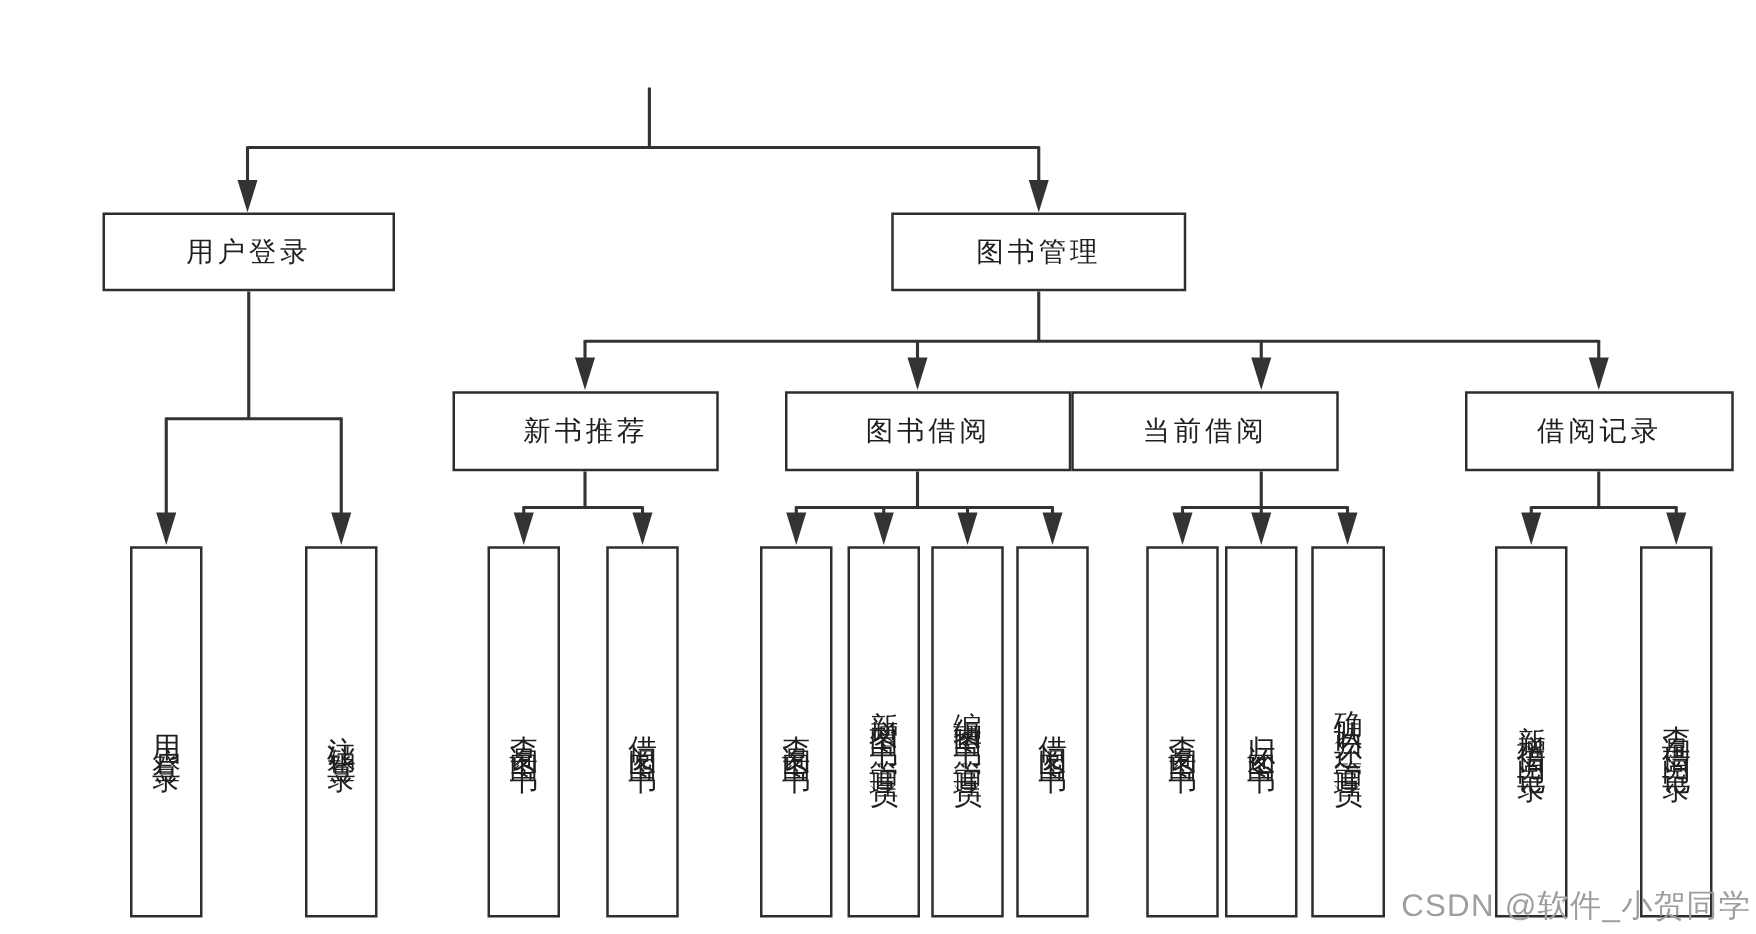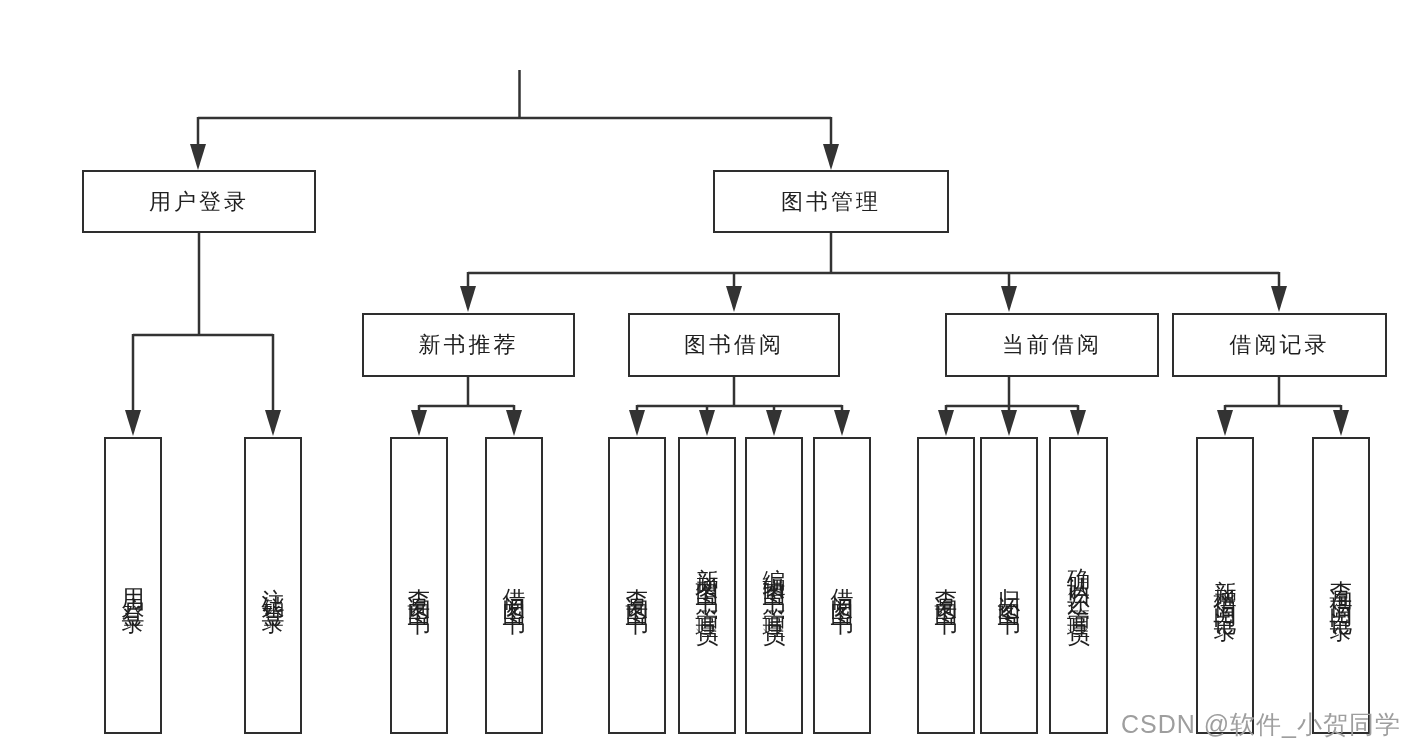--- a/index.html
+++ b/index.html
@@ -135,22 +135,22 @@
       <path class="arrow" d="M1217 410 L1233 410 L1225 436 Z"></path>
       <path class="arrow" d="M1333 410 L1349 410 L1341 436 Z"></path>
     </g>
   </svg>
 
 
   <div class="node" style="left:82px; top:170px; width:234px; height:63px;">用户登录</div>
   <div class="node" style="left:713px; top:170px; width:236px; height:63px;">图书管理</div>
 
   <div class="node" style="left:362px; top:313px; width:213px; height:64px;text-align:right;">新书推荐</div>
-  <div class="node" style="left:628px; top:313px; width:212px; height:64px;">图书借阅</div>
-  <div class="node" style="left:945px; top:313px; width:214px; height:64px;">当前借阅</div>
+  <div class="node" style="left:628px; top:313px; width:229px; height:64px;">图书借阅</div>
+  <div class="node" style="left:857px; top:313px; width:214px; height:64px;">当前借阅</div>
   <div class="node" style="left:1172px; top:313px; width:215px; height:64px;">借阅记录</div>
 
   <div class="node leaf" style="left:104px; top:437px; width:58px; height:297px;">用户登录</div>
   <div class="node leaf" style="left:244px; top:437px; width:58px; height:297px;">注销登录</div>
 
   <div class="node leaf" style="left:390px; top:437px; width:58px; height:297px;">查询图书</div>
   <div class="node leaf" style="left:485px; top:437px; width:58px; height:297px;">借阅图书</div>
 
   <div class="node leaf" style="left:608px; top:437px; width:58px; height:297px;">查询图书</div>
   <div class="node leaf" style="left:678px; top:437px; width:58px; height:297px;">新增图书（管理员）</div>

